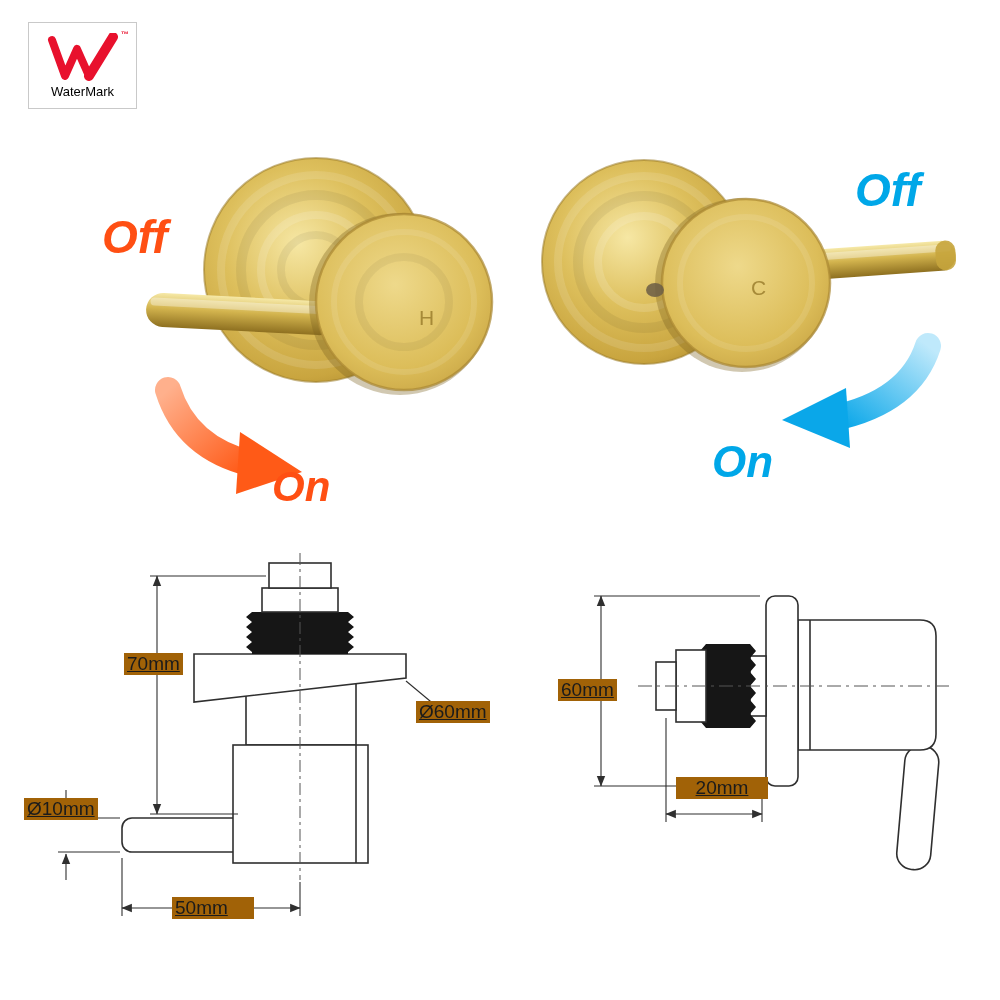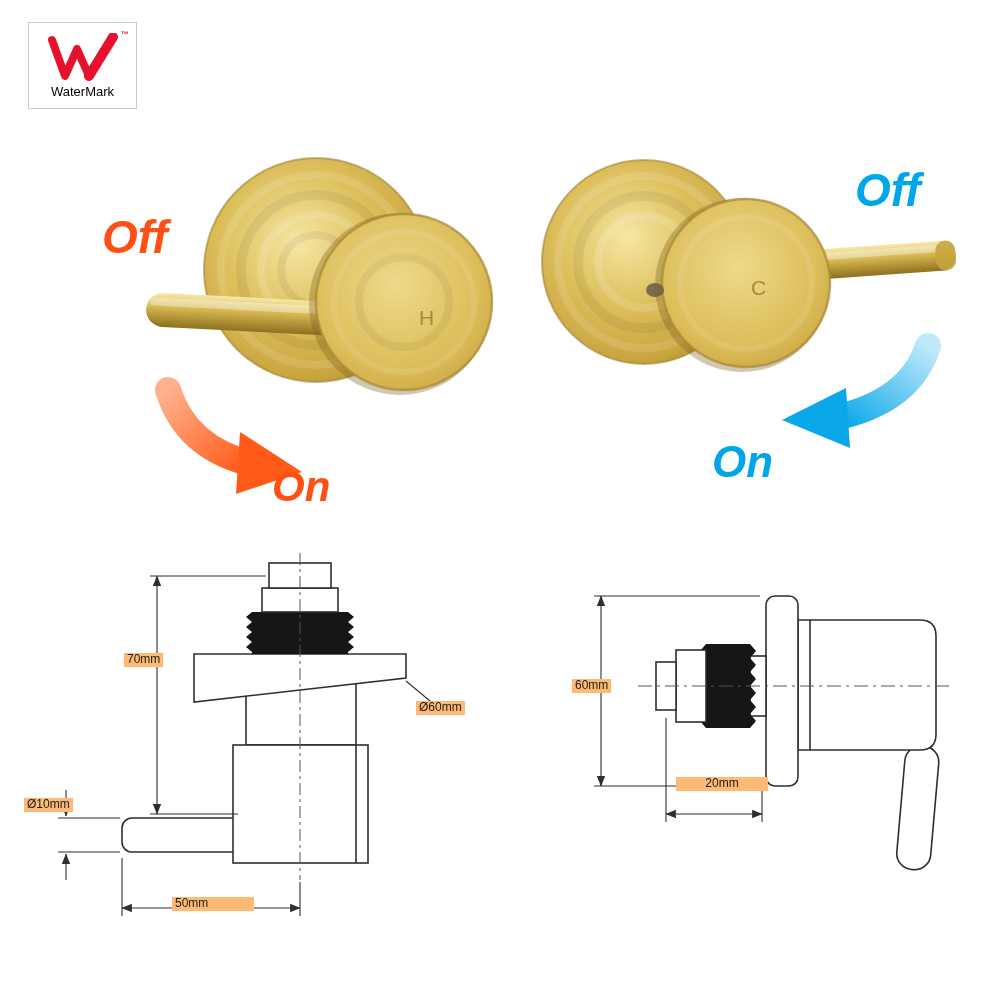--- a/index.html
+++ b/index.html
@@ -9,26 +9,26 @@
   .action{position:absolute;font-style:italic;font-weight:700;line-height:1;}
   .hot{color:#ff4f13;}
   .cold{color:#00a7e8;}
   .off-hot{left:102px;top:214px;font-size:46px;}
   .on-hot{left:272px;top:466px;font-size:42px;}
   .off-cold{left:855px;top:167px;font-size:46px;}
   .on-cold{left:712px;top:440px;font-size:44px;}
   .engrave{position:absolute;color:#9c7f2e;opacity:.85;font-weight:500;line-height:1;}
   .engrave-h{left:419px;top:307px;font-size:21px;}
   .engrave-c{left:751px;top:277px;font-size:21px;}
-  .dim{position:absolute;font-size:12px;color:#1b1b1b;background:#fdba74;padding:0 3px;line-height:1.15;white-space:nowrap;}
+  .dim{position:absolute;font-size:19px;color:#1b1b1b;background:#a16207;padding:0 3px;line-height:1.15;white-space:nowrap;text-decoration:underline;}
   .dim-70{left:124px;top:653px;}
   .dim-60dia{left:416px;top:701px;}
   .dim-10dia{left:24px;top:798px;}
   .dim-50{left:172px;top:897px;width:76px;text-align:left;}
-  .dim-60{left:558px;top:679px;margin-left:14px;}
+  .dim-60{left:558px;top:679px;}
   .dim-20{left:676px;top:777px;width:86px;text-align:center;}
   .logo-box{position:absolute;left:28px;top:22px;width:107px;height:85px;background:#fff;border:1px solid #c9c9c9;display:flex;flex-direction:column;align-items:center;justify-content:center;gap:3px;}
   .logo-w{display:block;}
   .logo-tm{position:absolute;top:7px;right:7px;font-size:8px;color:#e8112d;font-weight:700;}
   .logo-brand{font-size:13px;color:#000;text-align:center;}
 </style>
 </head>
 <body>
 
 <div class="canvas">

